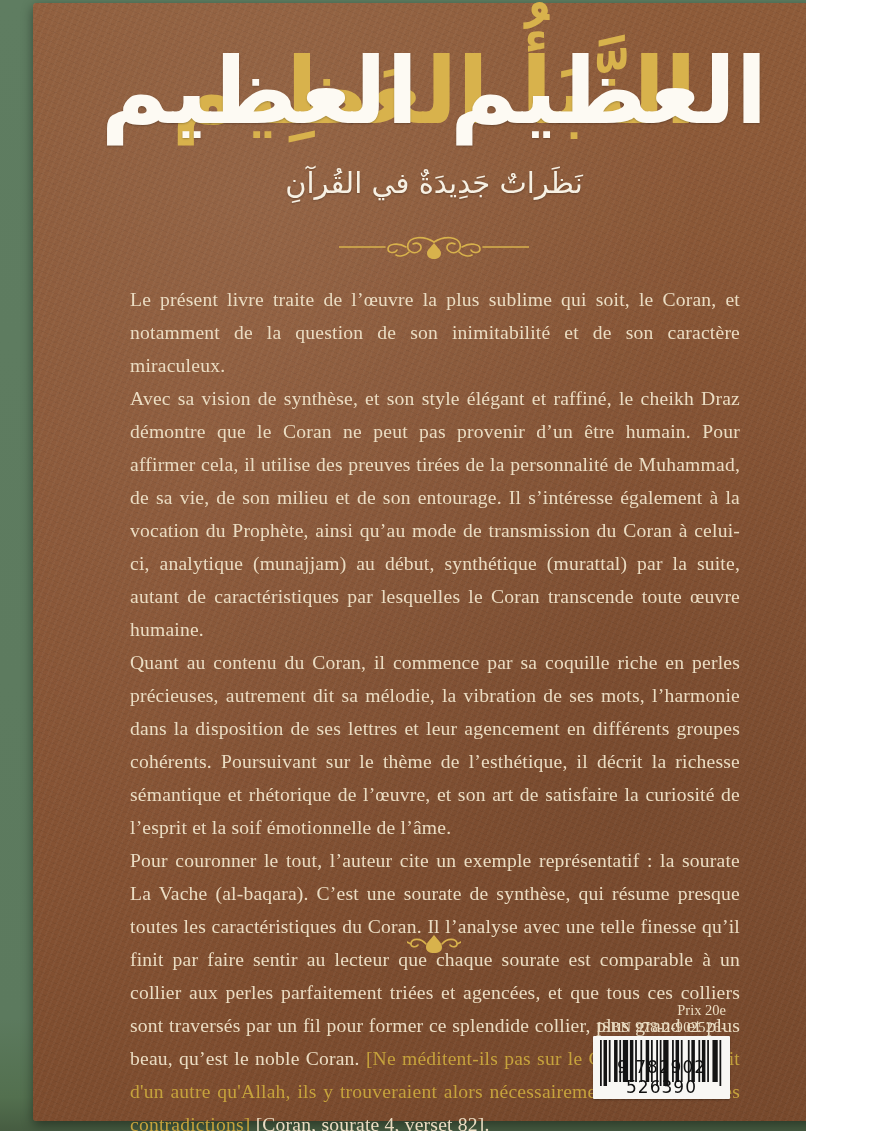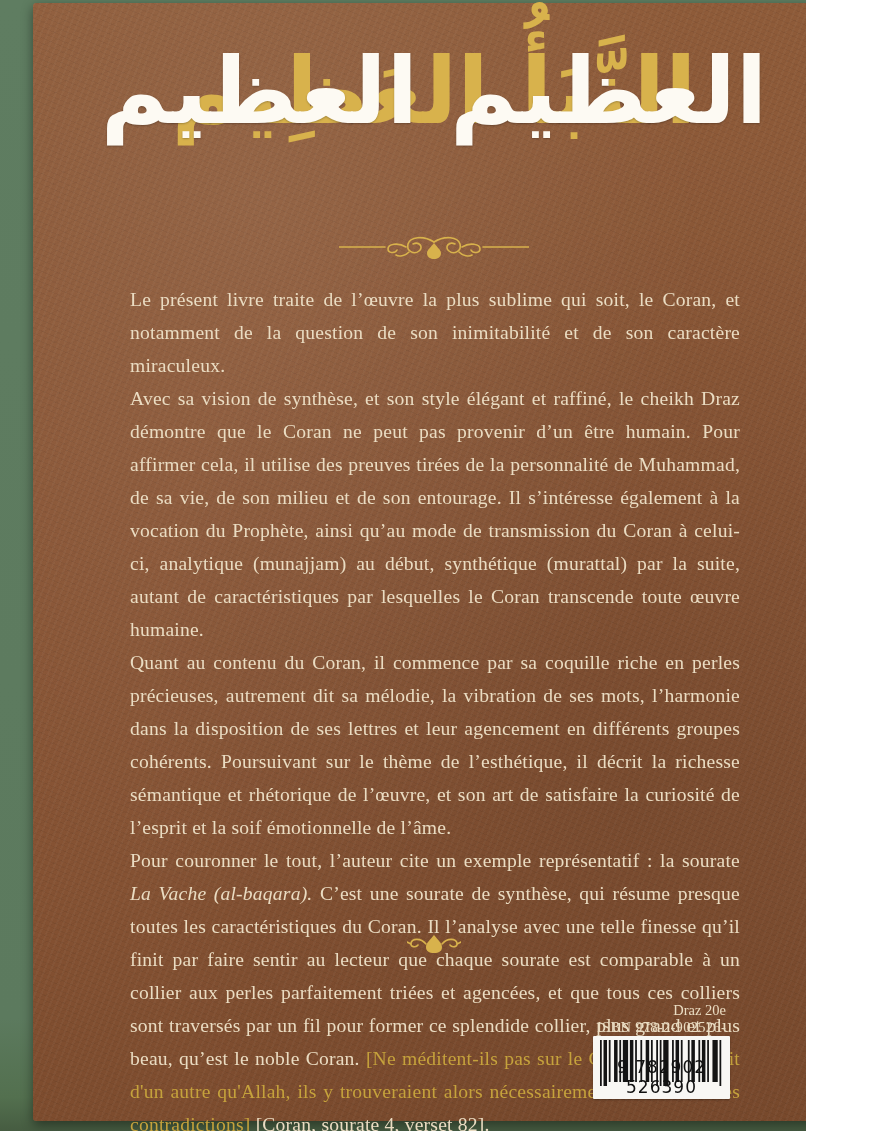--- a/index.html
+++ b/index.html
@@ -34,21 +34,21 @@
     direction:rtl;text-shadow:0 1px 2px rgba(0,0,0,0.25);
   }
   .divider{position:absolute;left:0;top:231px;width:100%;text-align:center;}
   .text-block{
     position:absolute;left:97px;top:280px;width:610px;
     font-size:19.6px;line-height:33px;color:#eadcc2;text-align:justify;
     letter-spacing:0.2px;
   }
   .para{margin:0;}
   .seg-normal{}
-  .seg-italic{font-style:italic;}
+  .seg-italic{}
   .seg-gold{color:#c5a23c;}
   .fleuron{position:absolute;left:0;top:929px;width:100%;text-align:center;}
   .logo{position:absolute;left:95px;top:1012px;width:95px;text-align:center;}
   .logo-name{
     margin-top:2px;font-family:"Liberation Sans", sans-serif;font-size:16px;
     color:#f6f2e8;letter-spacing:0.5px;
   }
   .price{
     position:absolute;top:999px;left:560px;width:137px;text-align:right;
     font-size:14.5px;color:#eadcc2;padding-right:4px;box-sizing:border-box;
@@ -72,20 +72,21 @@
 <body>
 
 <div class="page">
   <div class="cover">
 
     <div class="arabic-title-wrap">
       <div class="arabic-title-layer arabic-title-gold">النَّبَأُ العَظِيم</div>
       <div class="arabic-title-layer arabic-title-white">العظيم العظيم</div>
     </div>
 
+    <div class="arabic-subtitle">نَظَراتٌ جَدِيدَةٌ في القُرآنِ</div>
 
     <div class="divider">
       <svg width="190" height="28" viewBox="0 0 190 28">
         <g stroke="#d8b24c" fill="none" stroke-width="1.6" stroke-linecap="round">
           <line x1="0" y1="13" x2="46" y2="13"></line>
           <line x1="144" y1="13" x2="190" y2="13"></line>
           <g id="lcurls">
             <path d="M95 8 C84 1 71 3 69 10 C67 17 75 21 80 17 C85 13 80 7 74 10"></path>
             <path d="M67 13 C59 8 49 10 49 15 C49 19 56 20 58 16"></path>
             <path d="M70 18 C66 22 60 23 57 21"></path>
@@ -113,21 +114,21 @@
         <g stroke="#d8b24c" fill="none" stroke-width="1.6" stroke-linecap="round">
           <path d="M19 12 C13 5 5 7 4 11 C3 15 9 16 11 13"></path>
           <path d="M35 12 C41 5 49 7 50 11 C51 15 45 16 43 13"></path>
           <path d="M4 12 L0 10"></path>
           <path d="M50 12 L54 10"></path>
         </g>
       </svg>
     </div>
 
 
-    <div class="price">Draz 20e</div>
+    <div class="price">Prix 20e</div>
     <div class="isbn">ISBN 978-2-902526-39-0</div>
 
     <div class="barcode">
       <svg id="barcode-bars" width="137" height="63" viewBox="0 0 137 63">
           <rect x="7.00" y="4" width="1.76" height="46" fill="#141414"></rect>
           <rect x="10.51" y="4" width="3.51" height="46" fill="#141414"></rect>
           <rect x="15.79" y="4" width="1.76" height="42" fill="#141414"></rect>
           <rect x="21.06" y="4" width="3.51" height="42" fill="#141414"></rect>
           <rect x="26.33" y="4" width="1.76" height="42" fill="#141414"></rect>
           <rect x="29.84" y="4" width="5.27" height="42" fill="#141414"></rect>

